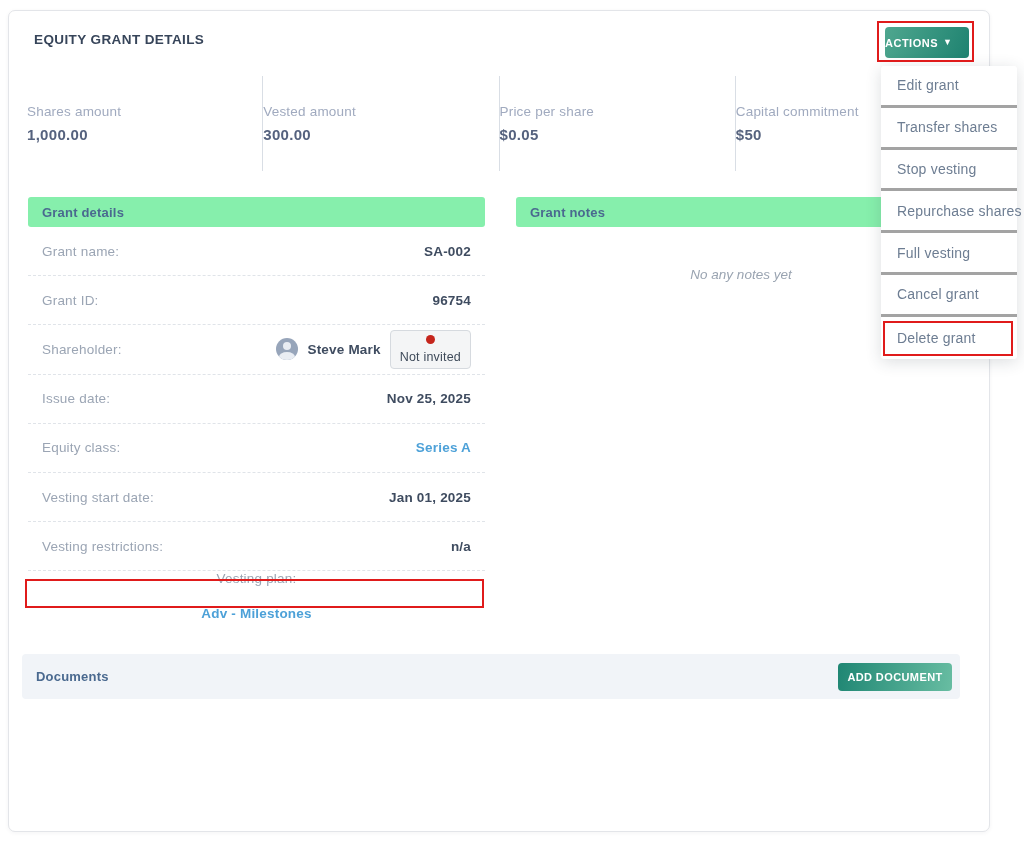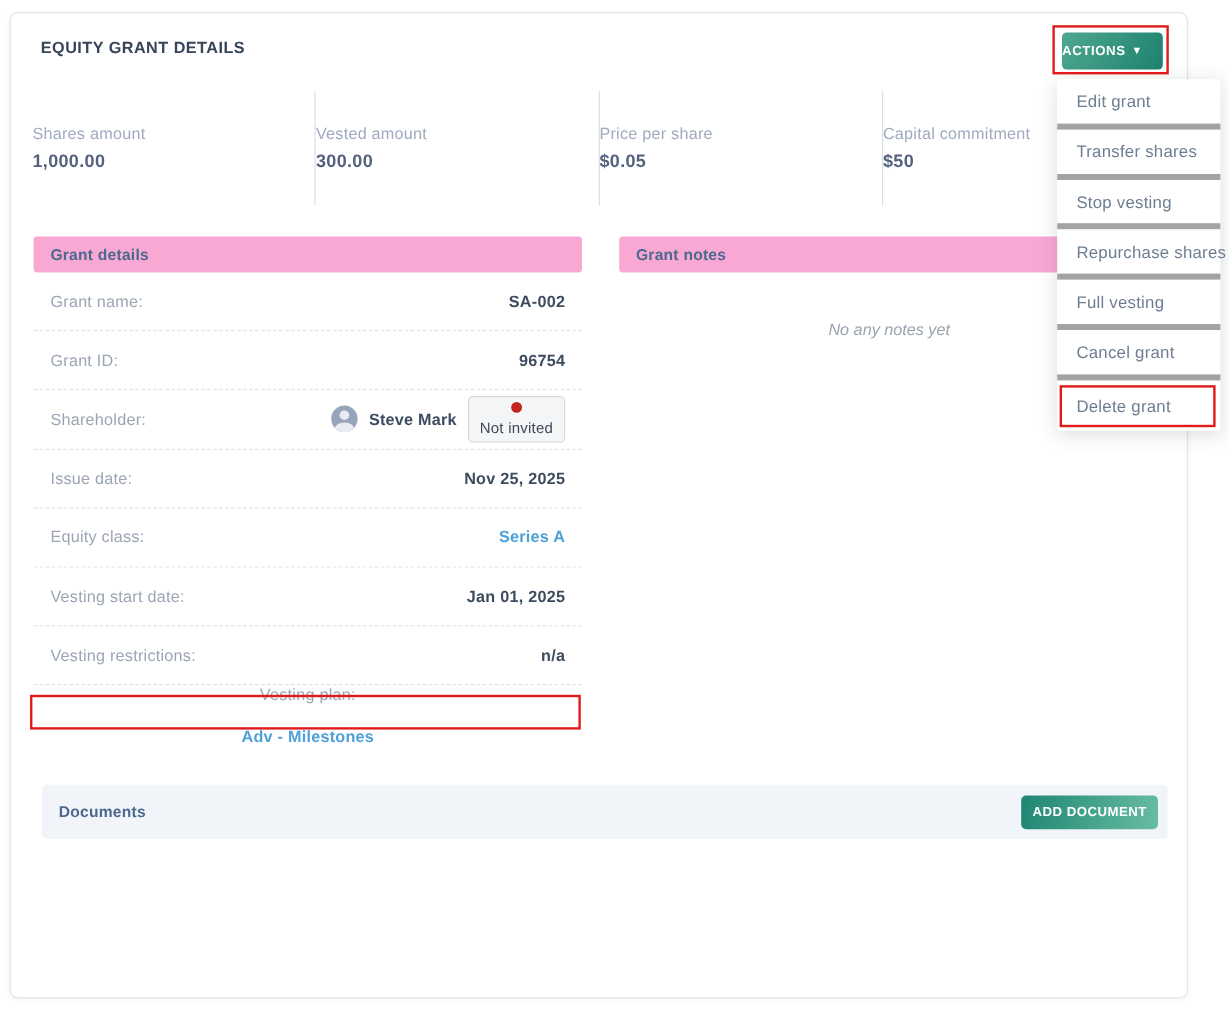--- a/index.html
+++ b/index.html
@@ -20,21 +20,21 @@
                  display:flex; align-items:center; justify-content:flex-start; gap:5px; }
   .actions-btn .caret { font-size:9px; line-height:1; }
 
   .stats { position:absolute; left:18px; top:65px; width:945px; height:95px;
            display:grid; grid-template-columns:repeat(4,1fr); }
   .stat { display:flex; flex-direction:column; justify-content:center; gap:7px; }
   .stat:not(:last-child) { border-right:1px solid #d9dee5; }
   .stat-label { font-size:13.5px; color:#a0aabf; letter-spacing:.2px; white-space:nowrap; }
   .stat-value { font-size:15px; font-weight:700; color:#55627e; letter-spacing:.3px; }
 
-  .section-header { height:30px; background:#f9a8d4; border-radius:3px;
+  .section-header { height:30px; background:#86efac; border-radius:3px;
                     display:flex; align-items:center; padding:0 14px;
                     font-size:13px; font-weight:700; color:#4a698f; letter-spacing:.2px; }
 
   .left-col { position:absolute; left:19px; top:186px; width:457px; }
   .detail-row { height:49.2px; display:flex; align-items:center; justify-content:space-between;
                 padding:0 14px; border-bottom:1px dashed #e0e4e9; }
   .detail-row:last-child { border-bottom:none;flex-direction:column; }
   .row-label { font-size:13.5px; color:#9ba5b4; letter-spacing:.2px; }
   .row-value { font-size:13.5px; font-weight:600; color:#3f4c60; letter-spacing:.2px; display:flex; align-items:center; gap:9px; }
   .row-value.link { color:#4da1d8; }
@@ -45,35 +45,35 @@
 
   .badge { display:inline-flex; align-items:center; gap:6px; background:#f4f5f6;
            border:1px solid #d6dadf; border-radius:4px; padding:4px 9px;
            font-size:12.5px; font-weight:400; color:#3e4a59;flex-direction:column; }
   .badge .dot { width:9px; height:9px; border-radius:50%; background:#c5251c; }
 
   .right-col-header { position:absolute; left:507px; top:186px; width:450px; }
   .notes-empty { position:absolute; left:507px; top:256px; width:450px; text-align:center;
                  font-style:italic; font-size:13.5px; color:#9aa4b1; }
 
-  .documents-bar { position:absolute; left:26px; top:643px; width:938px; height:45px;
+  .documents-bar { position:absolute; left:13px; top:643px; width:938px; height:45px;
                    background:#f1f4f8; border-radius:4px;
                    display:flex; align-items:center; justify-content:space-between; padding:0 8px 0 14px; }
   .documents-label { font-size:13px; font-weight:700; color:#4a698f; letter-spacing:.2px; }
   .add-doc-btn { width:114px; height:28px; border:none; border-radius:4px; cursor:pointer;
                  background:linear-gradient(100deg,#1f8673 0%,#68bda2 100%);
                  color:#fff; font-family:inherit; font-size:11px; font-weight:700; letter-spacing:.4px; }
 
   .docs-empty { position:absolute; left:0; top:741px; width:100%; text-align:center;
                 font-size:13.5px; color:#8a95a5; letter-spacing:.2px; }
 
   .dropdown { position:absolute; left:881px; top:66px; width:136px; background:#fff;
               border-radius:3px; box-shadow:0 3px 16px rgba(40,50,60,.16); z-index:10; }
   .menu-item { height:41.8px; display:flex; align-items:center; padding:0 16px;
-               font-size:14px; color:#6d7d92; letter-spacing:.2px; border-bottom:5px solid #a3a3a3;
+               font-size:14px; color:#6d7d92; letter-spacing:.2px; border-bottom:3px solid #a3a3a3;
                cursor:pointer; white-space:nowrap; }
   .menu-item:last-child { border-bottom:none; }
 
   .annotation { position:absolute; border:2px solid #e01b1b; z-index:20; pointer-events:none; }
   #ann-actions { left:877px; top:21px; width:97px; height:41px; }
   #ann-delete  { left:883px; top:321px; width:130px; height:35px; }
   #ann-vesting { left:25px;  top:579px; width:459px; height:29px; }
 </style>
 </head>
 <body>

